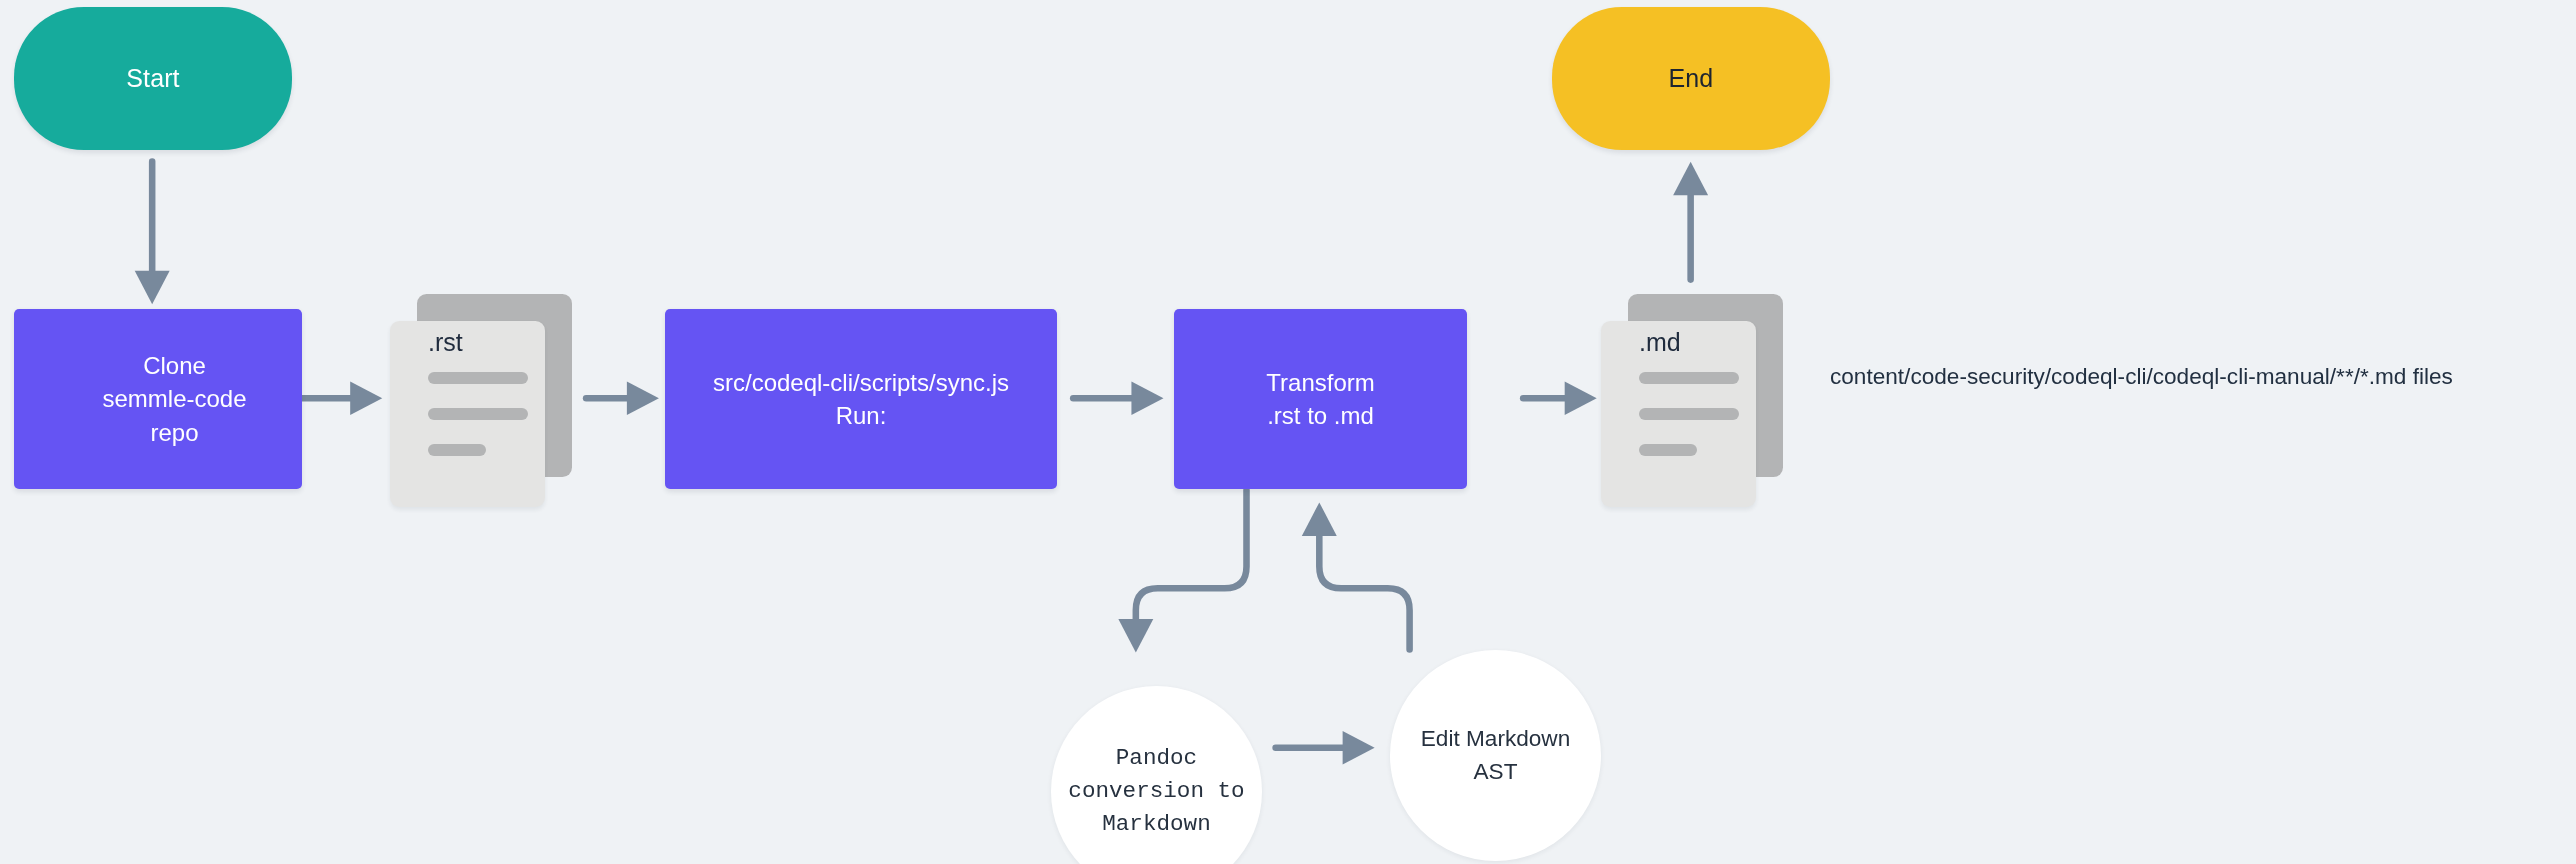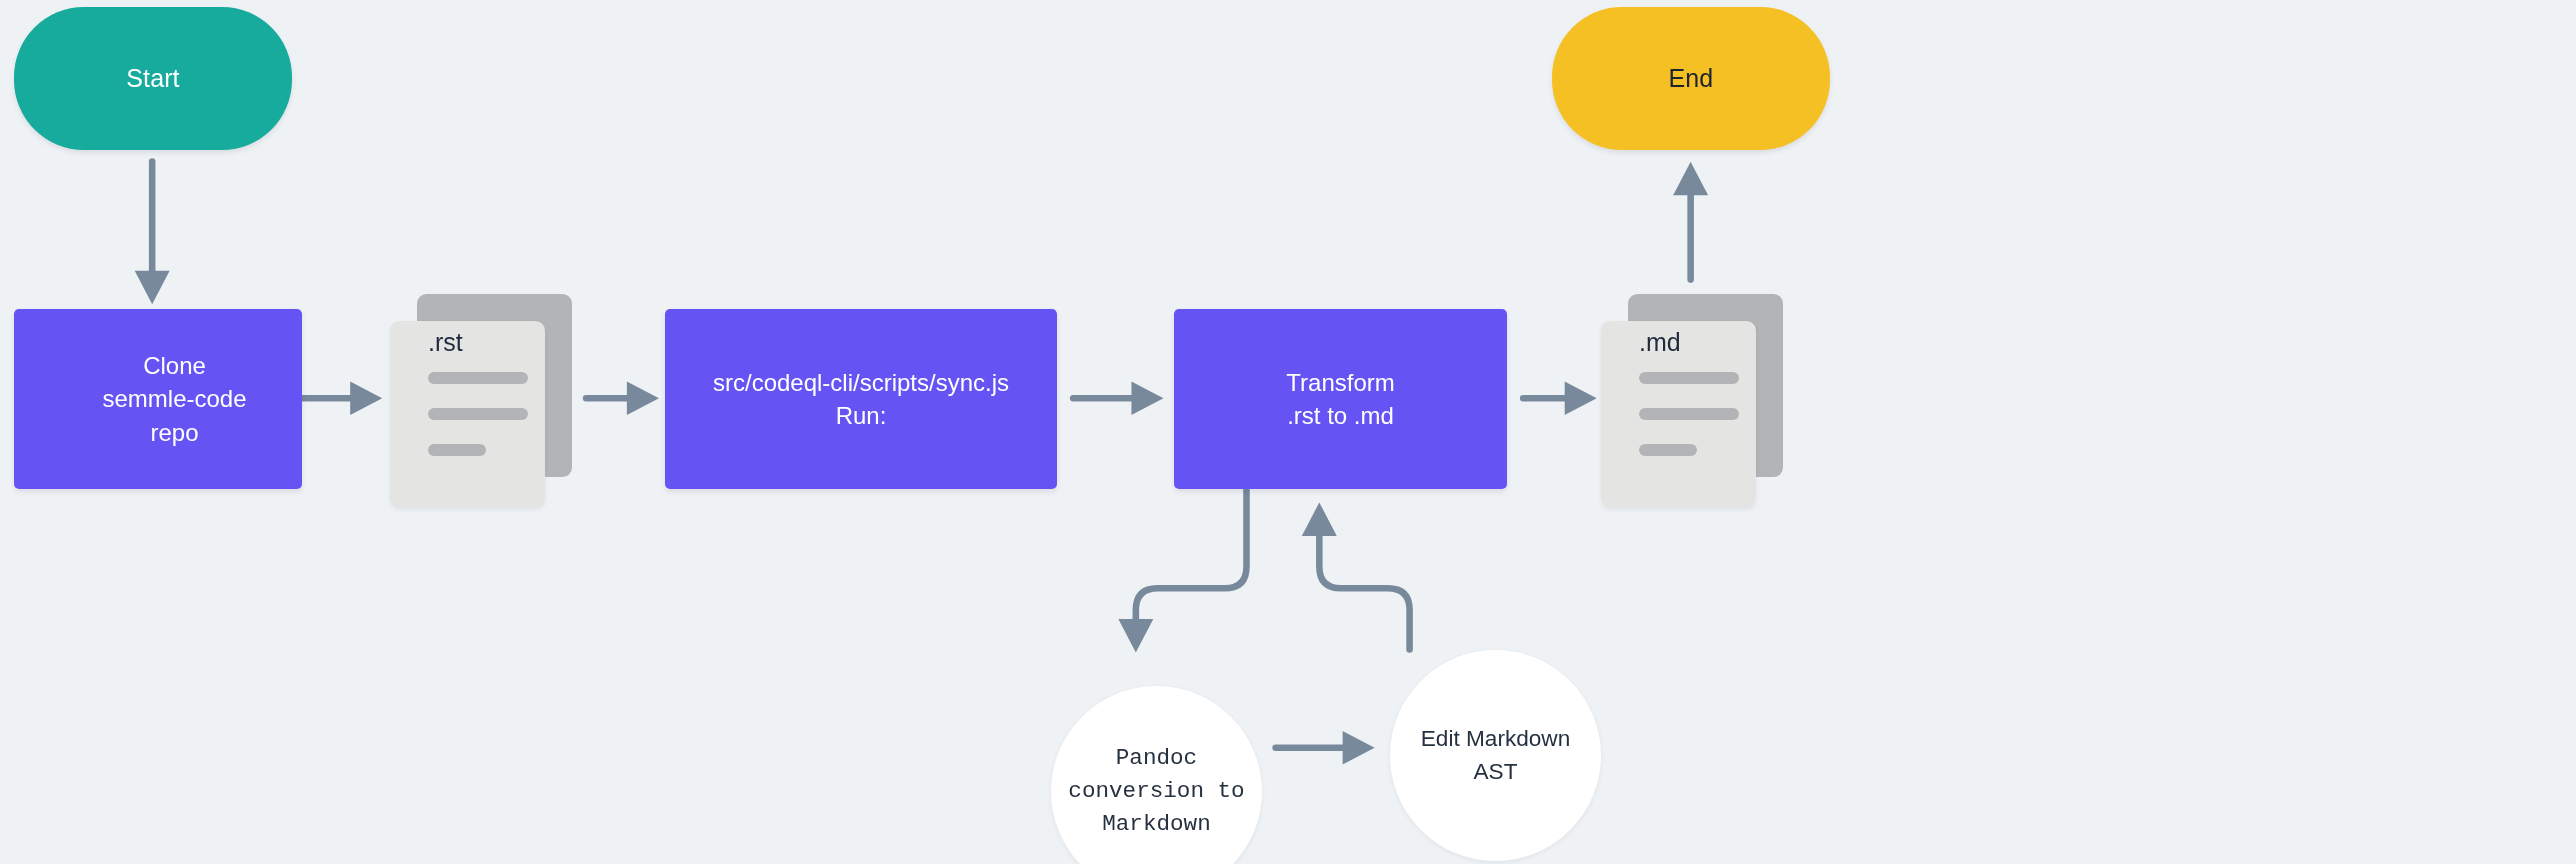--- a/index.html
+++ b/index.html
@@ -186,21 +186,21 @@
     <div class="doc-line" style="left:42px; top:154px; width:58px;"></div>
   </div>
 
   <div class="node proc" style="left:665px; top:309px; width:392px; height:180px;">
     <div>
       <span class="line">src/codeql-cli/scripts/sync.js</span>
       <span class="line">Run:</span>
     </div>
   </div>
 
-  <div class="node proc" style="left:1174px; top:309px; width:333px; height:180px;">
+  <div class="node proc" style="left:1174px; top:309px; width:293px; height:180px;">
     <div>
       <span class="line">Transform</span>
       <span class="line">.rst to .md</span>
     </div>
   </div>
 
   <div class="docnode" style="left:1597px; top:290px; width:189px; height:218px;">
     <div class="sheet-back" style="left:31px; top:3.6px; width:155px; height:183px;"></div>
     <div class="sheet-front" style="left:3.6px; top:31px; width:155px; height:186px;"></div>
     <div class="doc-label" style="left:42px; top:38px;">.md</div>
@@ -218,16 +218,17 @@
   </div>
 
   <div class="node circle" style="left:1390px; top:650px; width:211px; height:211px;">
     <div>
       <span class="line">Edit Markdown</span>
       <span class="line">AST</span>
     </div>
   </div>
 
   <div class="annotation" style="left:1830px; top:360px;">
+    <span class="line">content/code-security/codeql-cli/codeql-cli-manual/**/*.md files</span>
   </div>
 
 </div>
 
 
 </body></html>

